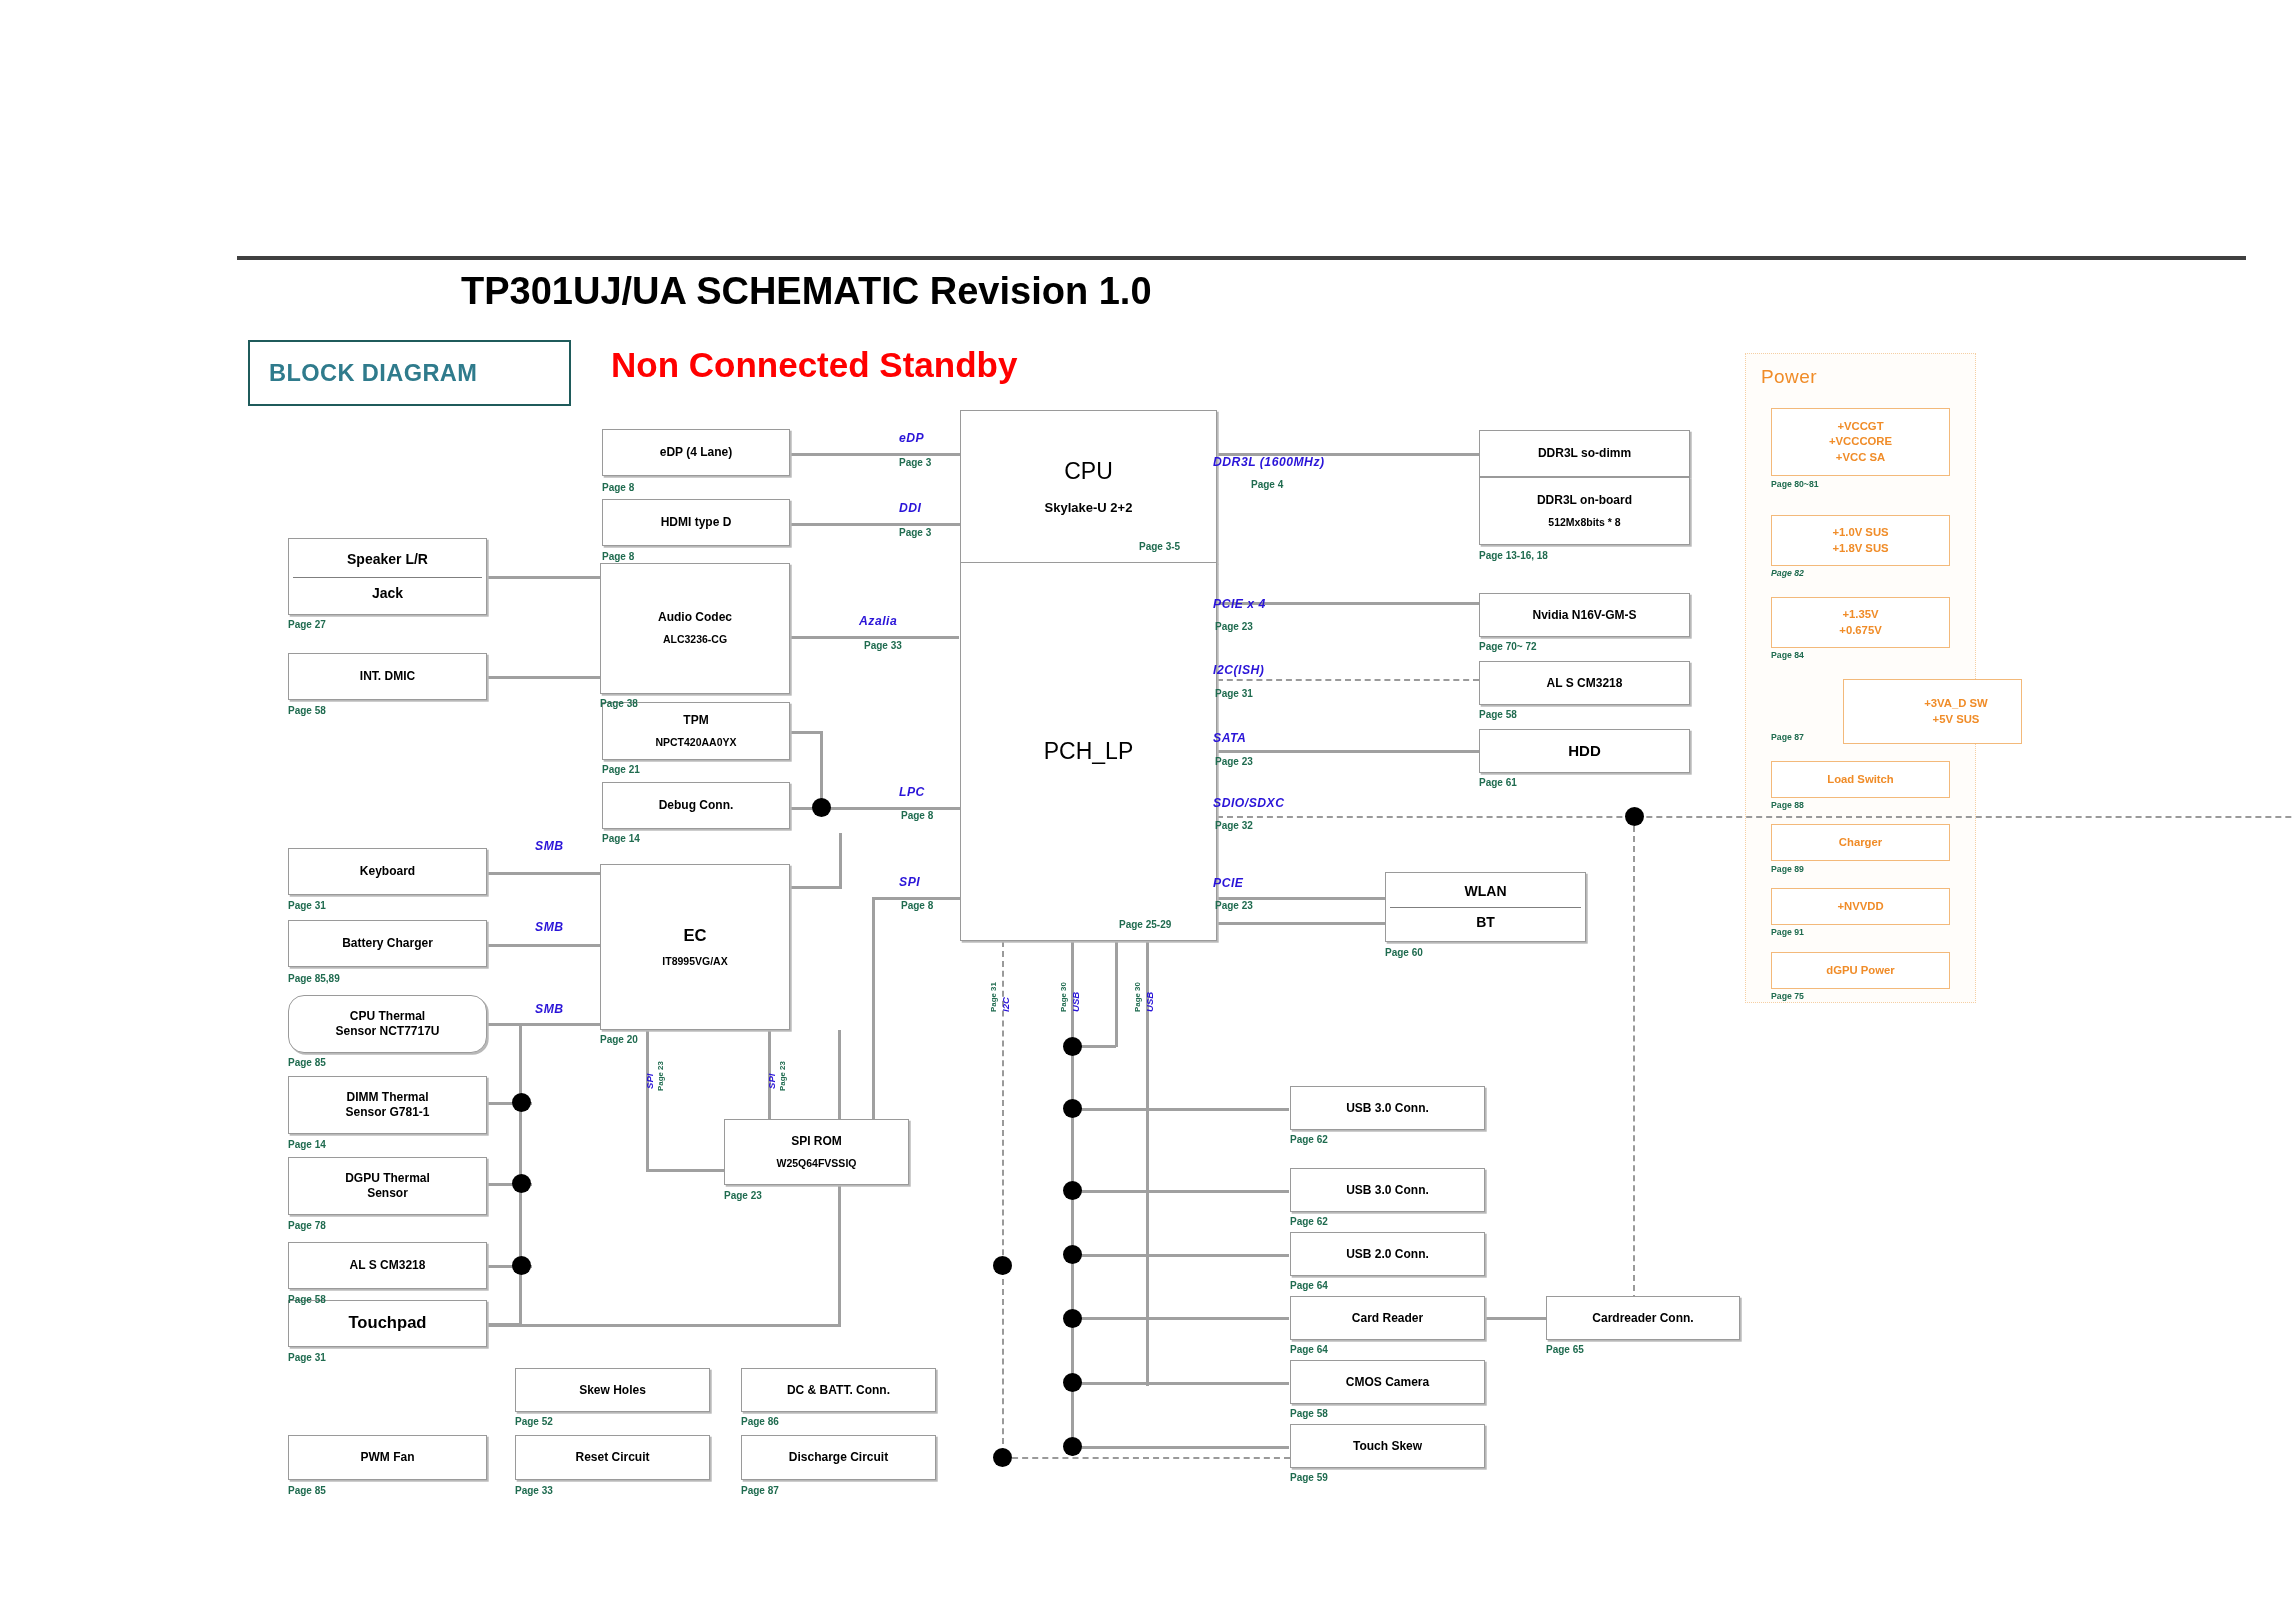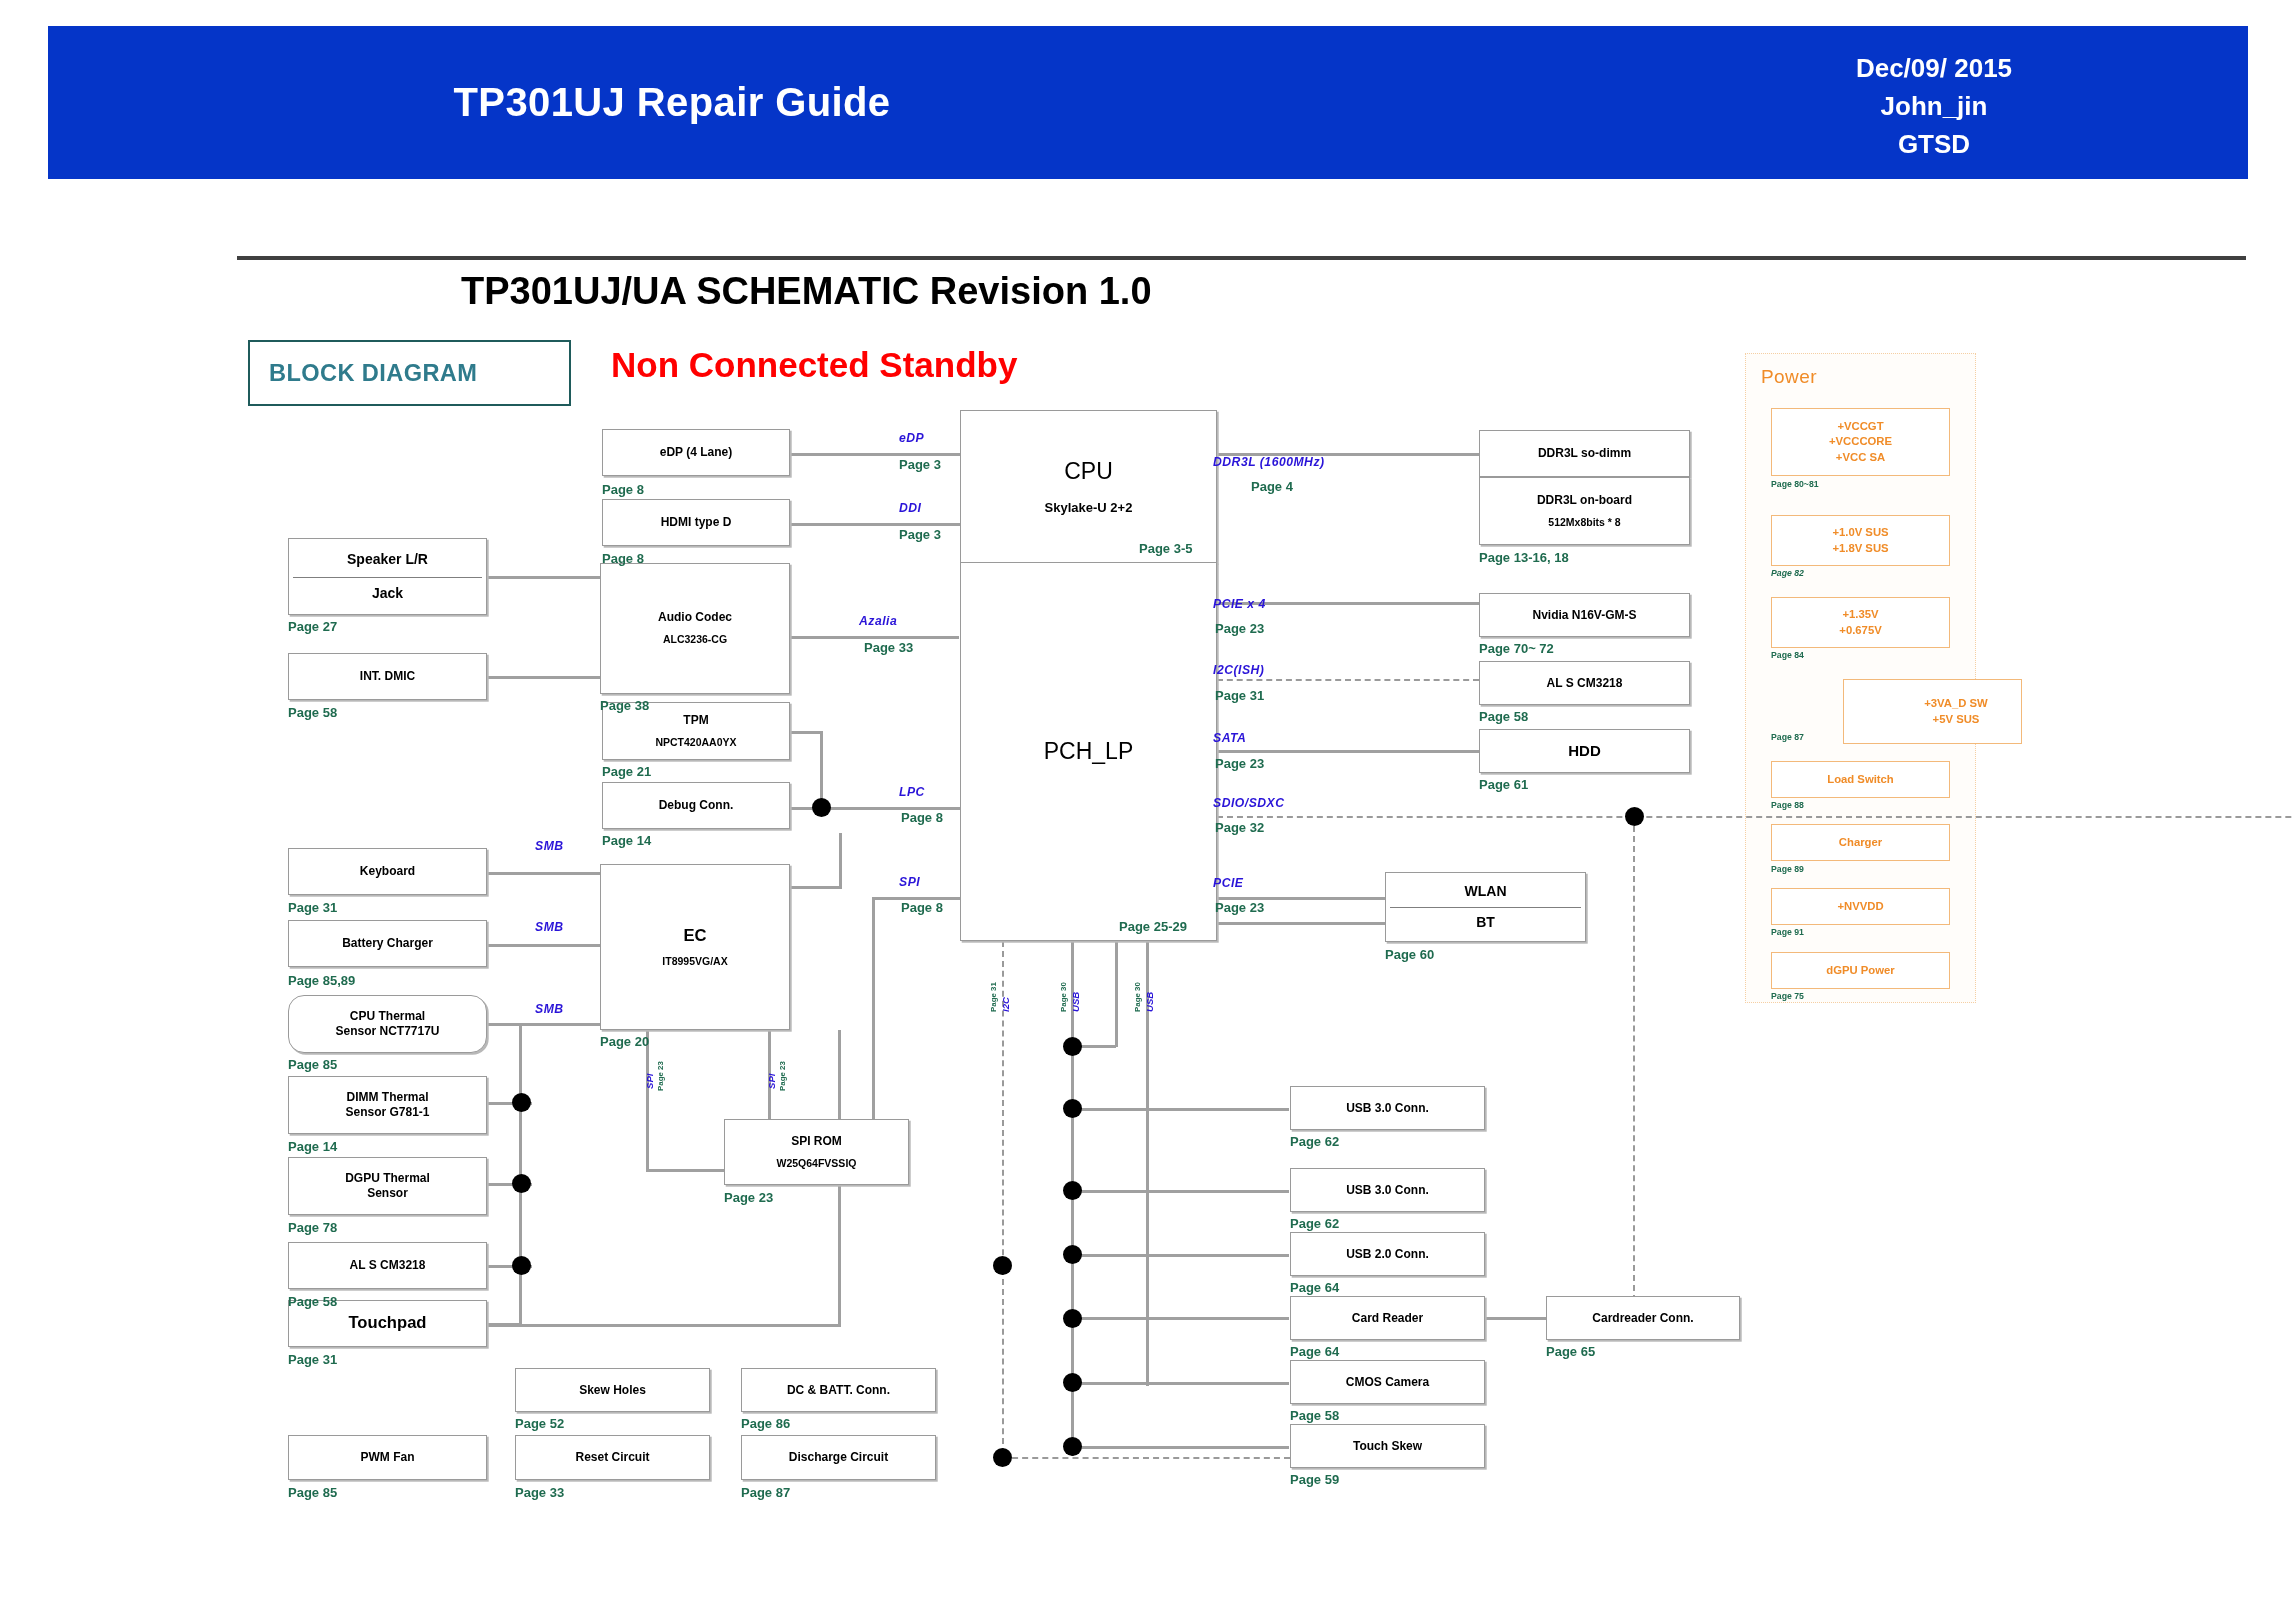--- a/index.html
+++ b/index.html
@@ -105,21 +105,21 @@
   .box .half {
     width: 100%; flex: 1 1 50%;
     display: flex; align-items: center; justify-content: center;
     font-weight: bold; font-size: 14px;
   }
   .box .half + .half { border-top: 1.7px solid #7f7f7f; }
 
   
   .pgnote {
     position: absolute;
-    font-size: 13px;
+    font-size: 10px;
     font-weight: bold;
     color: #1f6b4f;
     white-space: nowrap;
     z-index: 6;
   }
 
   
   .siglabel {
     position: absolute;
     font-size: 12.2px;
@@ -196,28 +196,20 @@
     font-weight: bold;
     color: #1f6b4f;
     z-index: 6;
   }
 </style>
 </head>
 <body>
 
 <div id="page">
 
-  <div id="header-banner">
-    <div id="header-title">TP301UJ Repair Guide</div>
-    <div id="header-meta">
-      <div>Dec/09/ 2015</div>
-      <div>John_jin</div>
-      <div>GTSD</div>
-    </div>
-  </div>
 
   <div id="hrule"></div>
   <div id="slide-title">TP301UJ/UA SCHEMATIC Revision 1.0</div>
   <div id="block-diagram-tag">
     <span>BLOCK DIAGRAM</span>
   </div>
   <div id="standby-label">Non Connected Standby</div>
 
   <div class="wh" style="left:790px; top:453px; width:170px;"></div>
 

